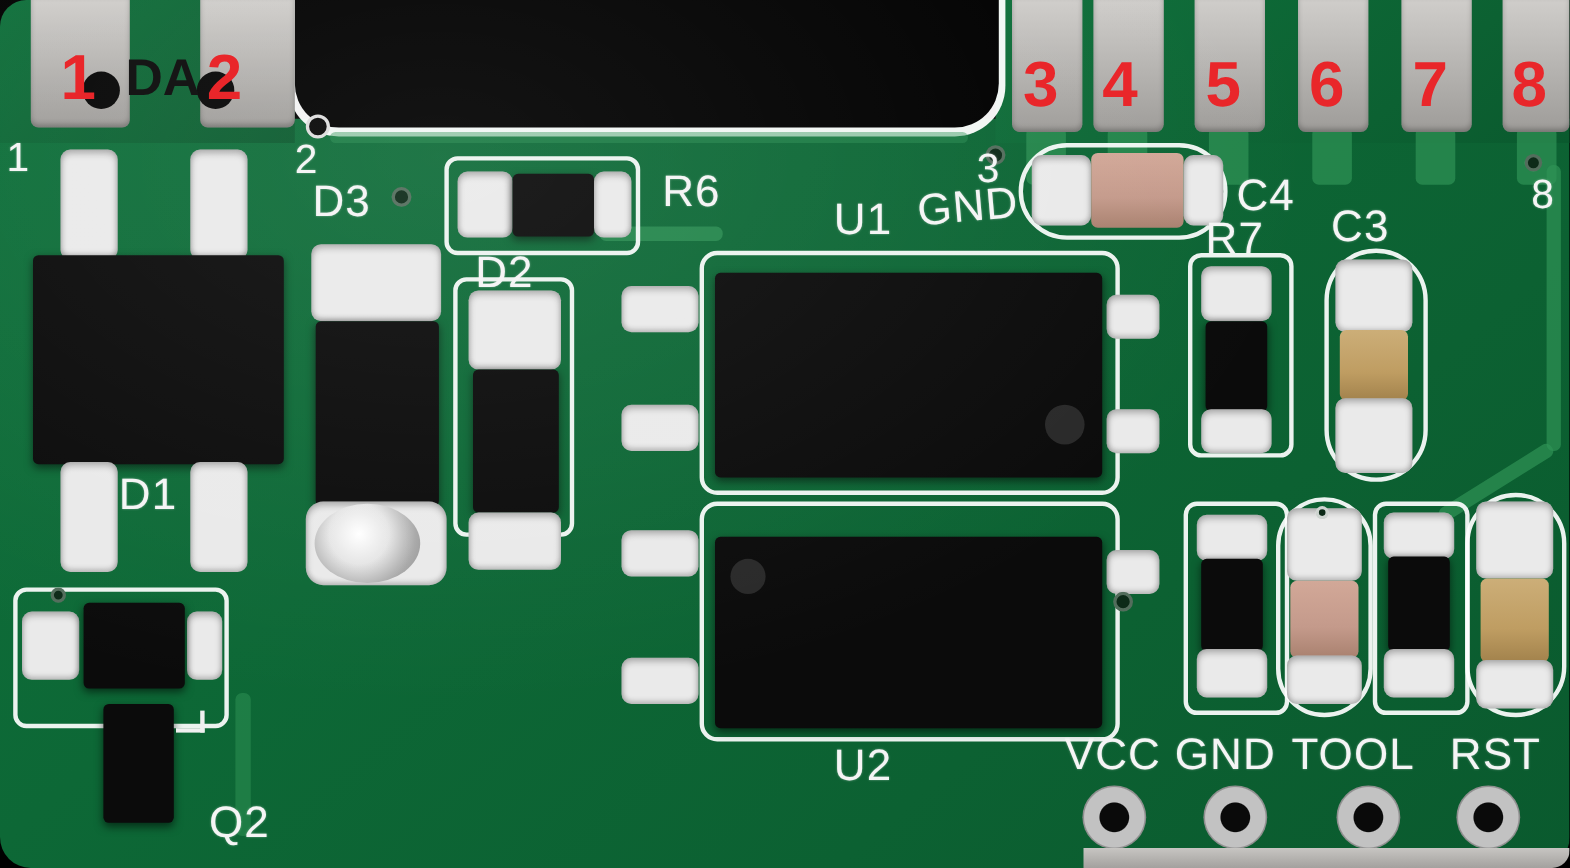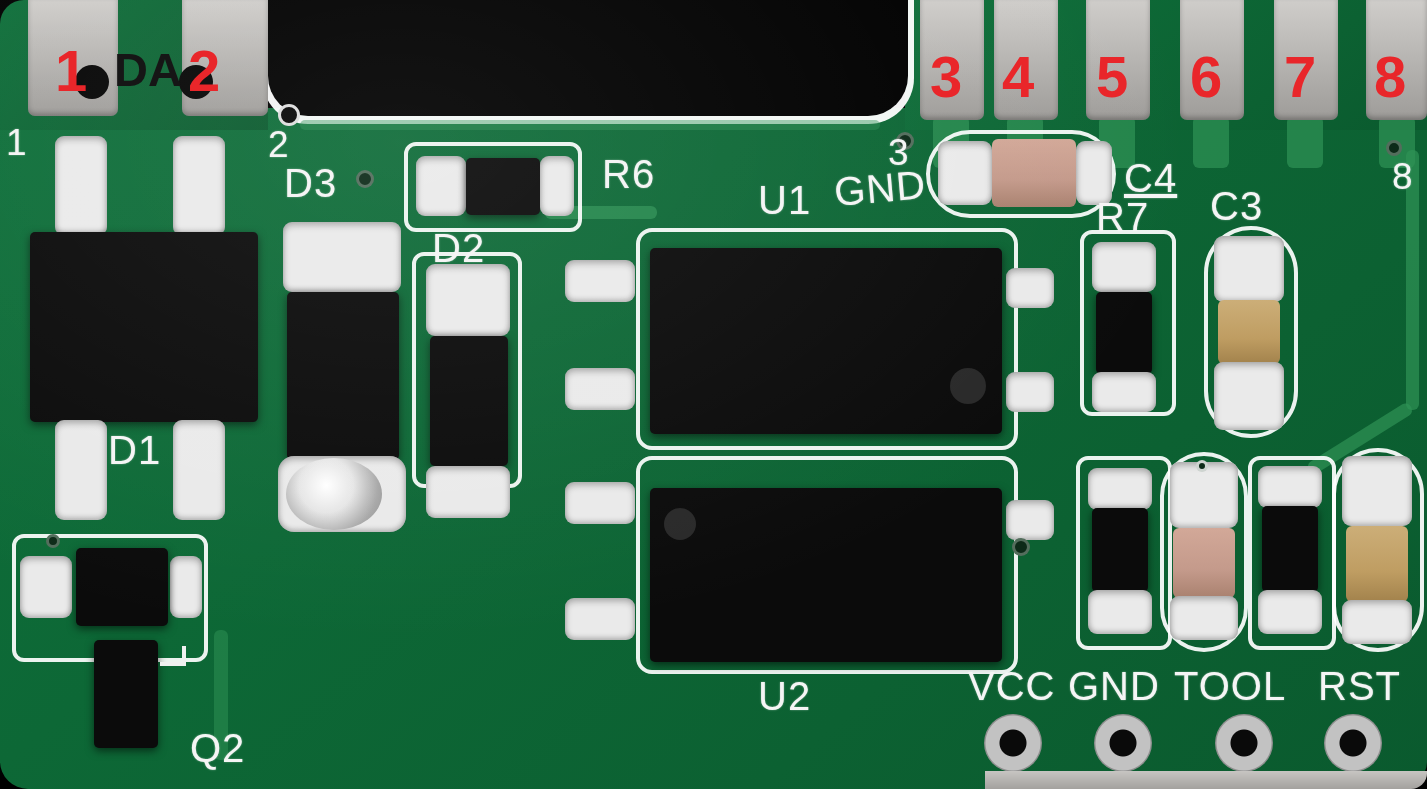--- a/index.html
+++ b/index.html
@@ -183,21 +183,21 @@
   <div class="sheen"></div>
 
   <div class="silk small" style="left:6px;top:124px;">1</div>
   <div class="silk small" style="left:268px;top:126px;">2</div>
   <div class="silk" style="left:284px;top:163px;">D3</div>
   <div class="silk" style="left:602px;top:154px;">R6</div>
   <div class="silk" style="left:432px;top:228px;">D2</div>
   <div class="silk small" style="left:888px;top:134px;">3</div>
   <div class="silk" style="left:758px;top:180px;">U1</div>
   <div class="silk" style="left:834px;top:168px;transform:rotate(-5deg);">GND</div>
-  <div class="silk" style="left:1124px;top:158px;text-decoration:underline;">C4</div>
+  <div class="silk" style="left:1124px;top:158px;">C4</div>
   <div class="silk" style="left:1096px;top:197px;">R7</div>
   <div class="silk" style="left:1210px;top:186px;">C3</div>
   <div class="silk small" style="left:1392px;top:158px;">8</div>
   <div class="silk" style="left:108px;top:430px;">D1</div>
   <div class="silk" style="left:190px;top:728px;">Q2</div>
   <div class="silk" style="left:758px;top:676px;">U2</div>
   <div class="silk" style="left:968px;top:666px;">VCC</div>
   <div class="silk" style="left:1068px;top:666px;">GND</div>
   <div class="silk" style="left:1174px;top:666px;">TOOL</div>
   <div class="silk" style="left:1318px;top:666px;">RST</div>

